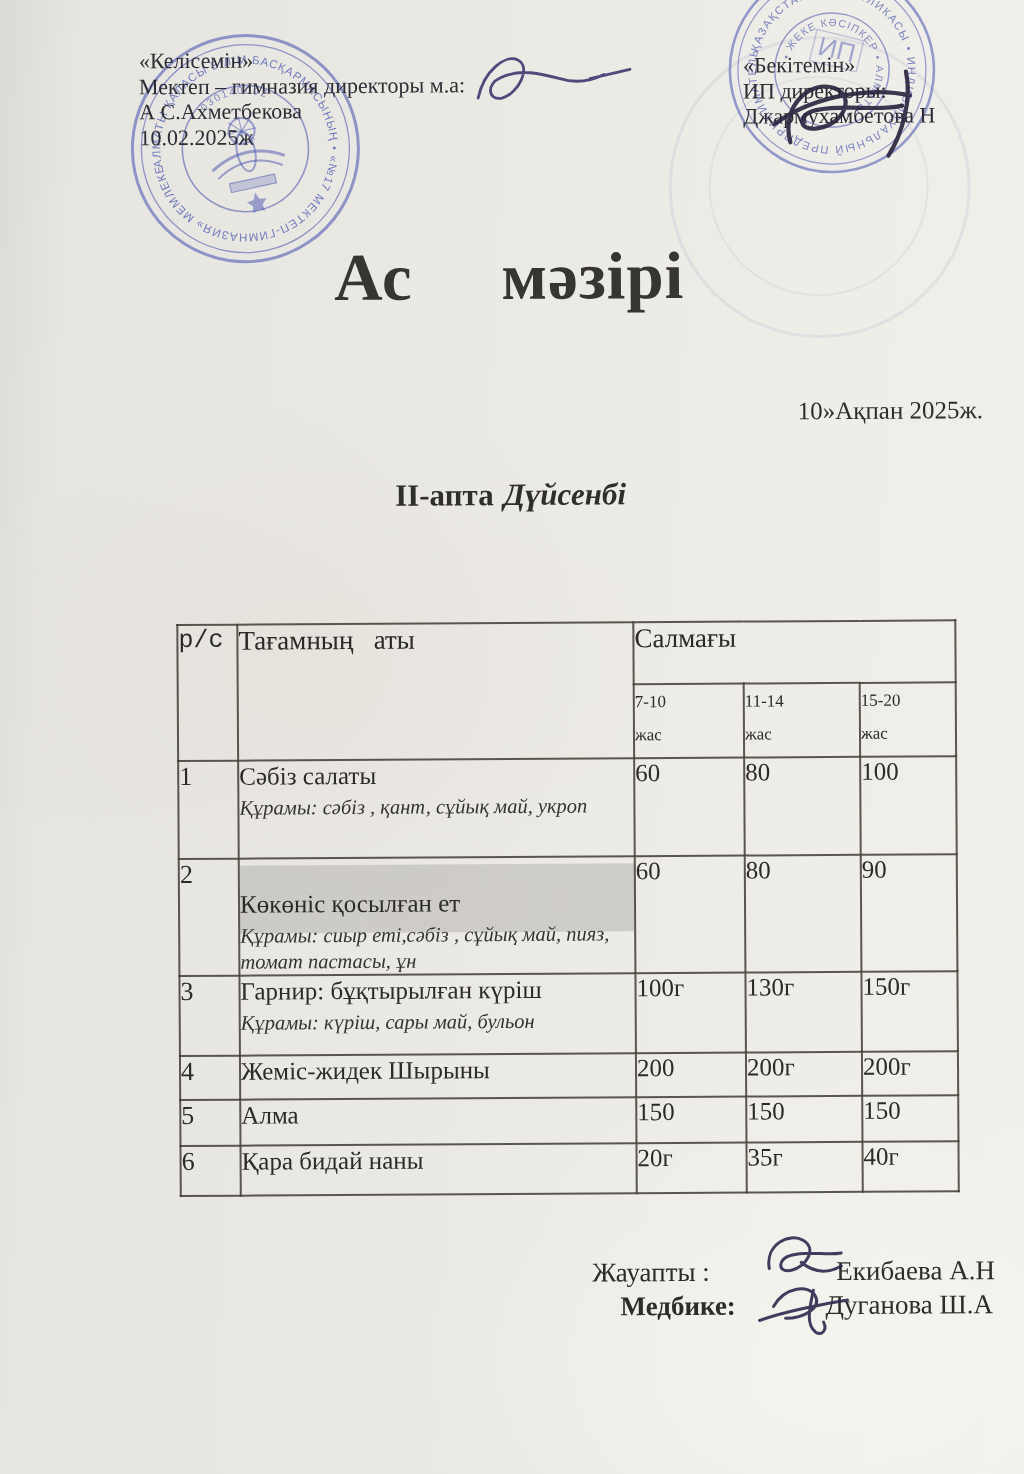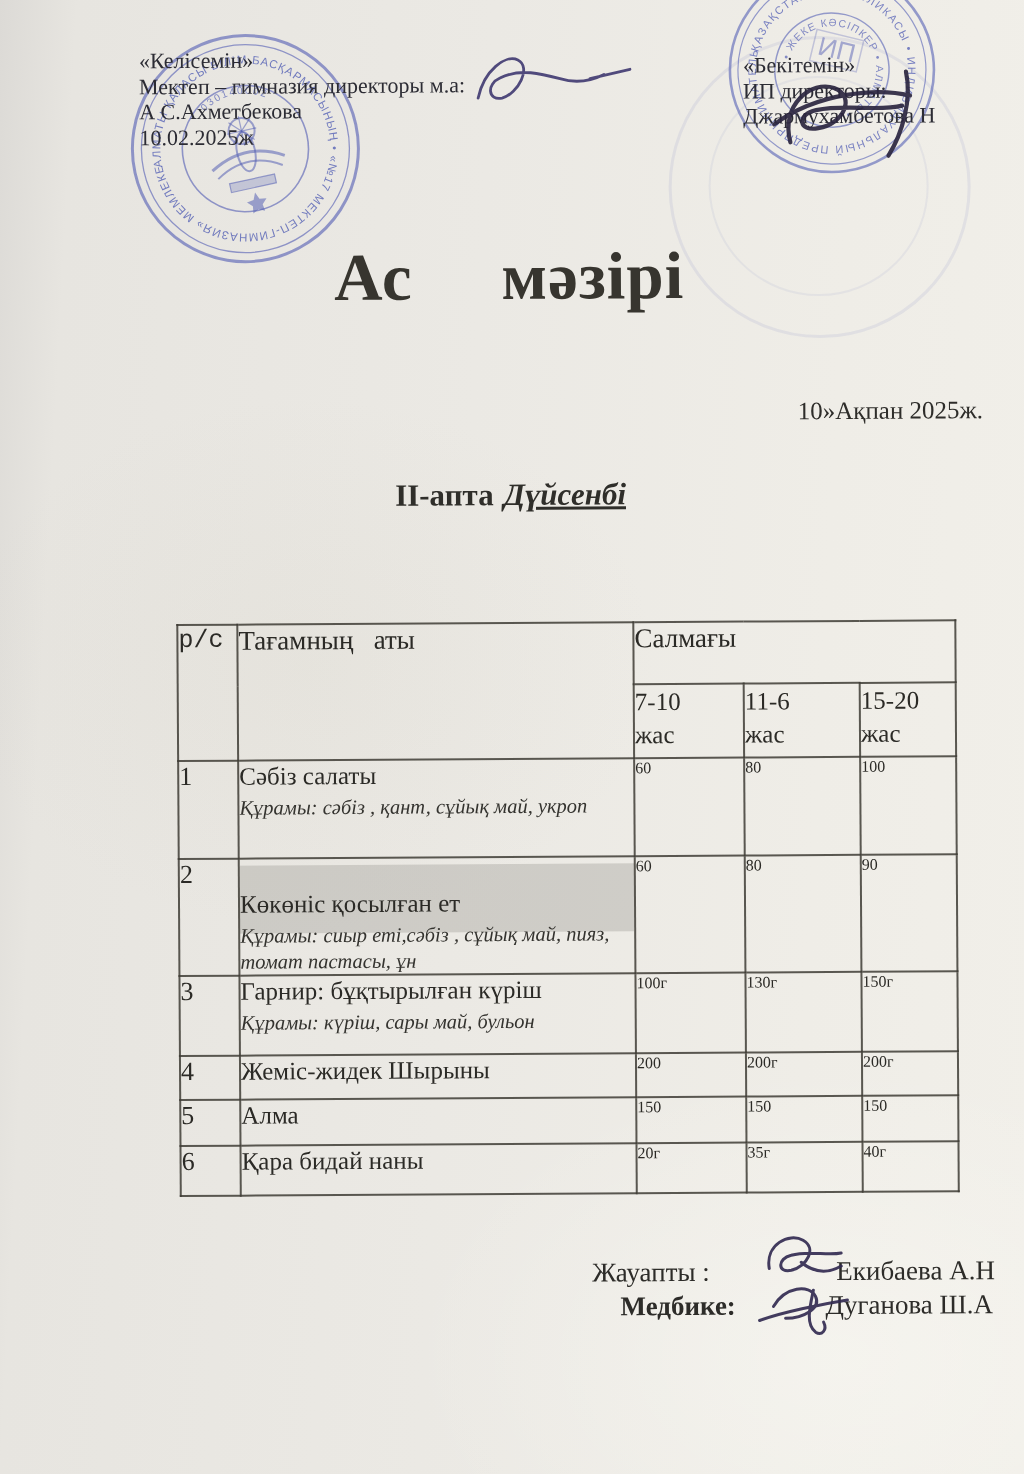--- a/index.html
+++ b/index.html
@@ -17,33 +17,33 @@
   
   .approval{font-size:22px;line-height:25.5px;color:#2c2c34;}
   
   .ghost-ring{border-radius:50%;border:3px solid rgba(120,130,195,0.13);}
   .ghost-ring2{border-radius:50%;border:2px solid rgba(130,140,200,0.10);}
   
   .doc-title{left:0;top:238px;width:100%;text-align:center;font-size:67px;font-weight:bold;
     letter-spacing:1px;color:#37352f;white-space:pre;}
   .date-line{right:39px;top:399px;font-size:25px;color:#2e2d2a;}
   .subtitle{left:0;top:477px;width:1024px;text-align:center;font-size:31px;font-weight:bold;color:#2f2e2a;}
-  .subtitle .day{font-style:italic;margin-left:10px;text-decoration:underline;}
+  .subtitle .day{font-style:italic;margin-left:10px;}
   
   table.menu{border-collapse:collapse;table-layout:fixed;width:778px;}
   table.menu td,table.menu th{border:2px solid rgba(62,60,53,0.85);vertical-align:top;
     font-weight:normal;text-align:left;padding:0;overflow:hidden;}
   .th-num{text-align:center;font-weight:bold;font-size:25px;padding-top:4px;font-family:Liberation Mono, monospace;}
   .th-dish{text-align:center;font-weight:bold;font-size:27px;padding-top:4px;white-space:pre;}
   .th-weight{text-align:center;font-weight:bold;font-size:27px;padding-top:4px;}
-  .th-age{text-align:center;font-weight:bold;font-size:25px;line-height:33px;padding-top:5px;}
+  .th-age{text-align:center;font-weight:bold;font-size:17px;line-height:33px;padding-top:5px;}
   .cell-num{text-align:center;font-size:26px;padding-top:4px;}
   .cell-dish{font-size:25px;padding:4px 6px 0 10px;line-height:30px;}
   .cell-dish .ingr{font-style:italic;font-size:20.5px;line-height:26px;margin-top:3px;color:#34332f;}
-  .cell-val{font-size:16px;padding:4px 0 0 12px;}
+  .cell-val{font-size:25px;padding:4px 0 0 12px;}
   .pad-top{padding-top:30px !important;}
   .shade{background:linear-gradient(180deg,rgba(0,0,0,0) 0 6px,rgba(158,156,150,0.38) 6px 74px,rgba(0,0,0,0) 74px);}
   
   .footer-line{font-size:27px;color:#2d2c29;}
   svg{display:block;}
 </style>
 </head>
 <body>
 
 <div class="page">
@@ -149,21 +149,21 @@
         <th rowspan="2" class="th-num">р/с</th>
         <th rowspan="2" class="th-dish">Тағамның   аты</th>
         <th colspan="3" class="th-weight">Салмағы</th>
       </tr>
       <tr style="height:74px">
         <th class="th-age">
           <div>7-10</div>
           <div>жас</div>
         </th>
         <th class="th-age">
-          <div>11-6</div>
+          <div>11-14</div>
           <div>жас</div>
         </th>
         <th class="th-age">
           <div>15-20</div>
           <div>жас</div>
         </th>
       </tr>
       <tr style="height:98px">
         <td class="cell-num">1</td>
         <td class="cell-dish">

